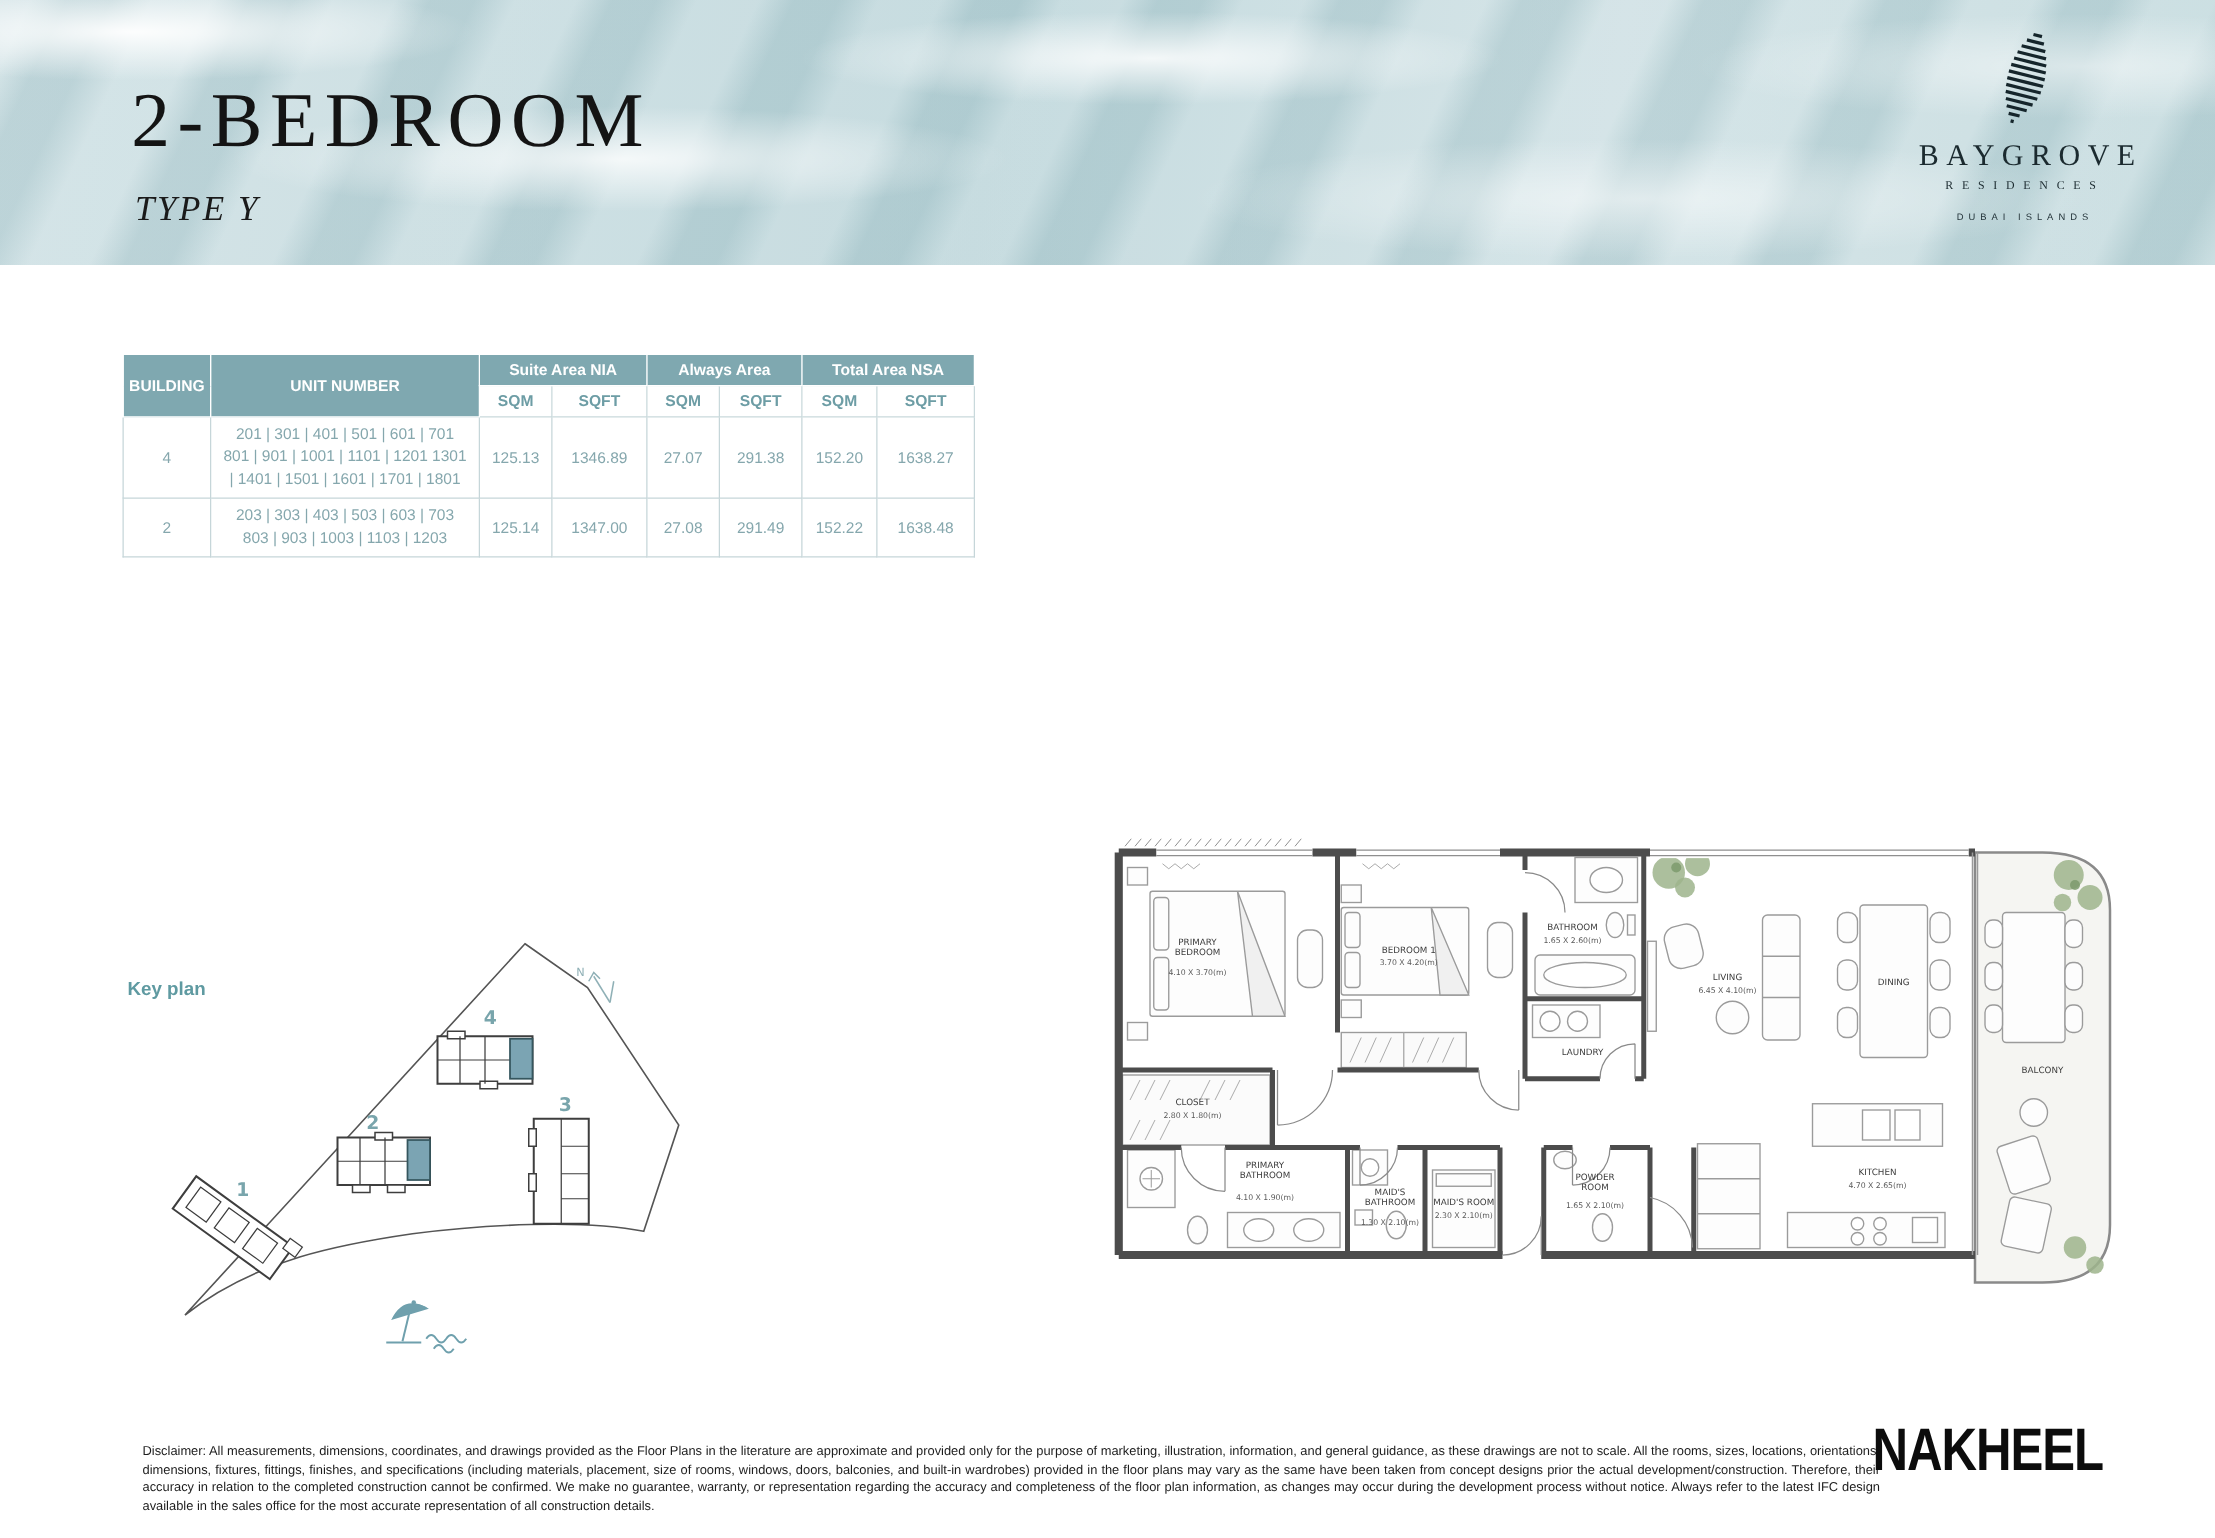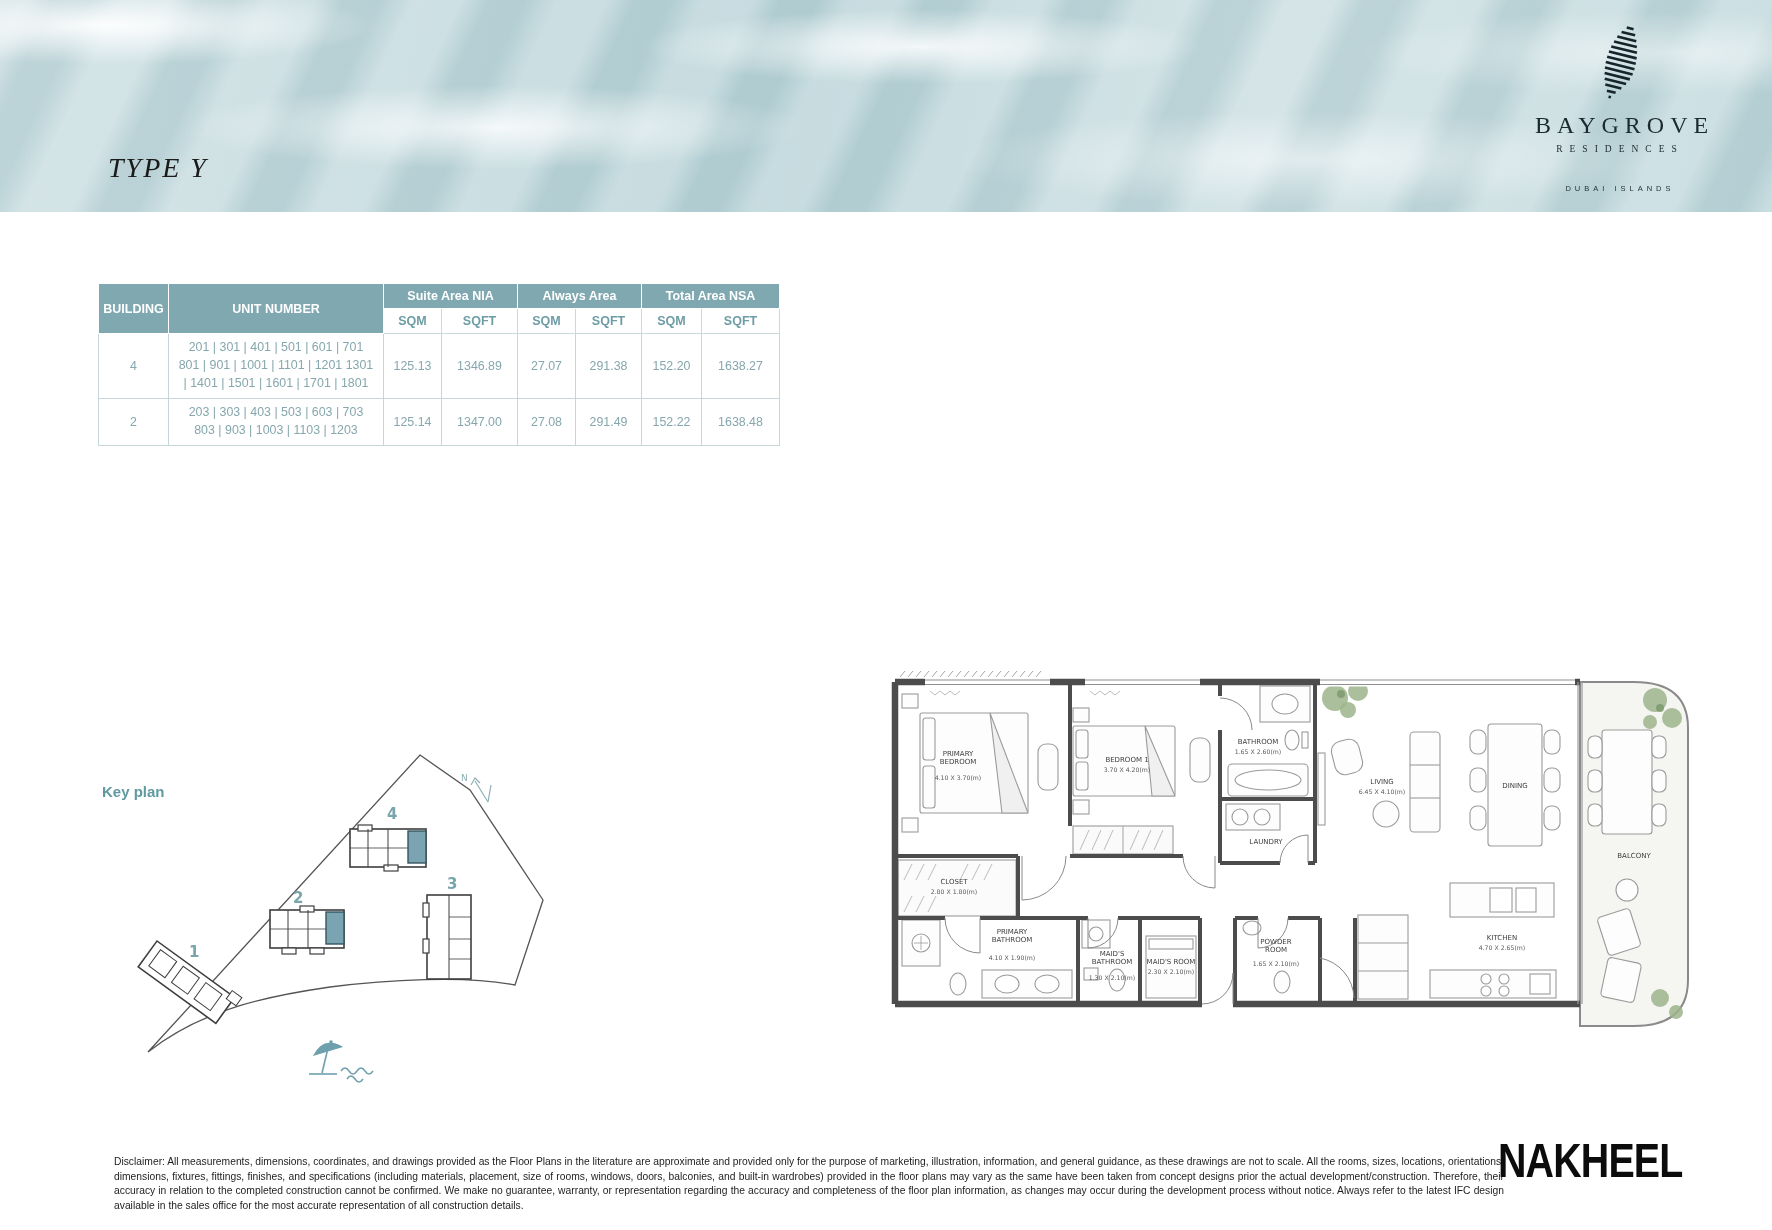--- a/index.html
+++ b/index.html
@@ -15,21 +15,21 @@
       radial-gradient(ellipse 600px 80px at 74% 75%, rgba(255,255,255,.55), rgba(255,255,255,0) 60%),
       radial-gradient(ellipse 520px 70px at 94% 25%, rgba(255,255,255,.5), rgba(255,255,255,0) 60%),
       repeating-linear-gradient(115deg, rgba(255,255,255,.22) 0 22px, rgba(147,180,186,.22) 48px 80px, rgba(255,255,255,.22) 110px 132px),
       linear-gradient(100deg,#c9dde1,#b7d2d7 45%,#c9dde1 72%,#bdd6da);}
   .hero-title{position:absolute;left:105px;top:62px;font-family:"Liberation Serif",serif;font-size:62px;font-weight:400;letter-spacing:6px;color:#141414;}
   .hero-sub{position:absolute;left:108px;top:152px;font-family:"Liberation Serif",serif;font-style:italic;font-size:28px;letter-spacing:2px;color:#1a1a1a;}
   .brand{position:absolute;left:1535px;top:24px;width:170px;text-align:center;color:#1b2a2f;}
   .brand svg{display:block;margin:0 auto 10px auto;}
   .brand-name{font-family:"Liberation Serif",serif;font-size:24px;letter-spacing:6px;}
   .brand-sub{font-family:"Liberation Serif",serif;font-size:9.5px;letter-spacing:7px;margin-top:5px;}
-  .brand-loc{font-size:7.5px;letter-spacing:4px;margin-top:30px;color:#24343a;}
+  .brand-loc{font-size:7.5px;letter-spacing:4px;margin-top:15px;color:#24343a;}
 
   
   table.area{position:absolute;left:98px;top:283px;border-collapse:collapse;table-layout:fixed;}
   table.area th,table.area td{text-align:center;vertical-align:middle;}
   table.area thead th{background:#7fa8b0;color:#fff;font-size:12.5px;font-weight:bold;border:1.5px solid #fff;padding:5px 2px;}
   table.area thead tr.sub th{background:#fff;color:#6d9da5;border:1px solid #c9d9dc;font-size:12.5px;padding:5px 2px;}
   table.area td{border:1px solid #c6d6d9;color:#85a7ad;font-size:12.4px;padding:5px 3px;background:#fff;}
   td.units{white-space:pre-line;line-height:1.45;}
   td.bld{color:#7fa3aa;}
 
@@ -47,20 +47,21 @@
   
   .disclaimer{position:absolute;left:98px;top:1139px;width:1390px;font-size:10.3px;line-height:1.43;color:#1d1d1d;text-align:justify;margin:16px;}
   .nakheel{position:absolute;left:1498px;top:1133px;font-size:48px;font-weight:800;color:#0c0c0c;letter-spacing:-1px;transform:scaleX(.82);transform-origin:left center;font-family:"Liberation Sans",sans-serif;}
 </style>
 </head>
 <body>
 
 <div class="page">
 
   <div class="hero">
+    <div class="hero-title">2-BEDROOM</div>
     <div class="hero-sub">TYPE Y</div>
     <div class="brand">
       <svg width="44" height="78" viewBox="0 0 44 78">
         <g stroke="#15252b" stroke-width="2.6" transform="rotate(14 22 39)">
           <line x1="20" y1="3" x2="27" y2="3"></line>
           <line x1="16" y1="8.5" x2="30" y2="8.5"></line>
           <line x1="13" y1="14" x2="32.5" y2="14"></line>
           <line x1="11" y1="19.5" x2="34.5" y2="19.5"></line>
           <line x1="9.5" y1="25" x2="36" y2="25"></line>
           <line x1="8.5" y1="30.5" x2="37" y2="30.5"></line>

